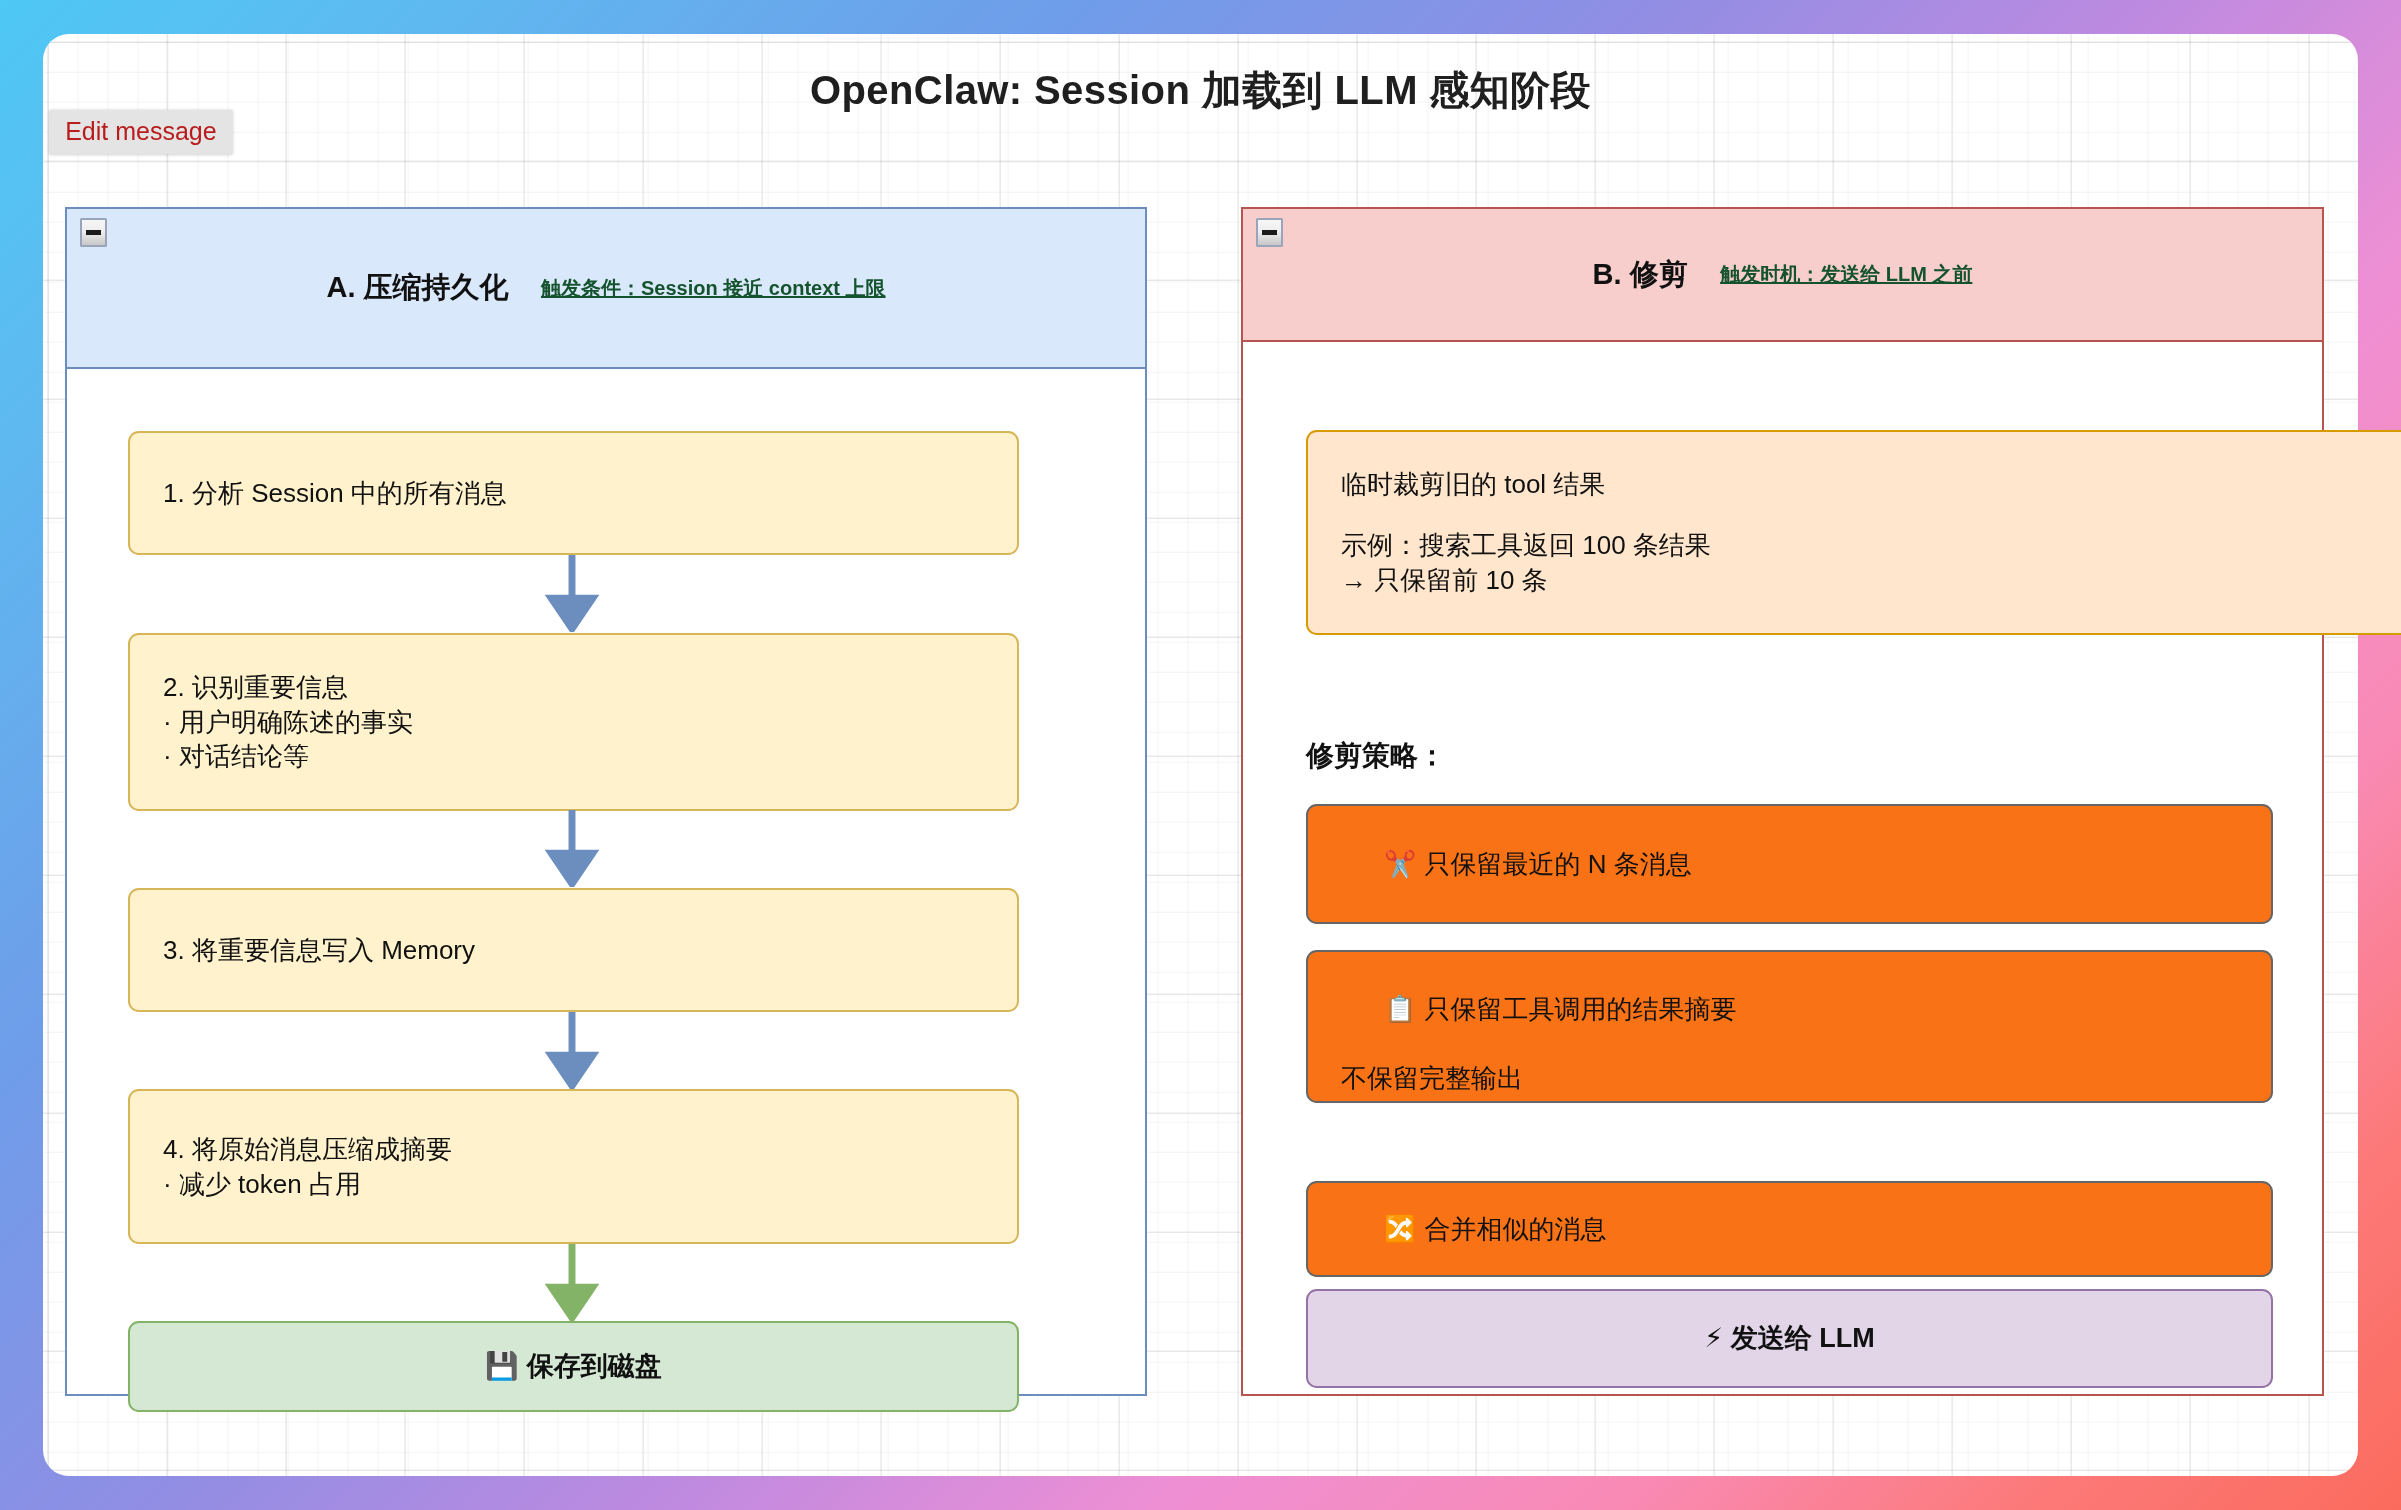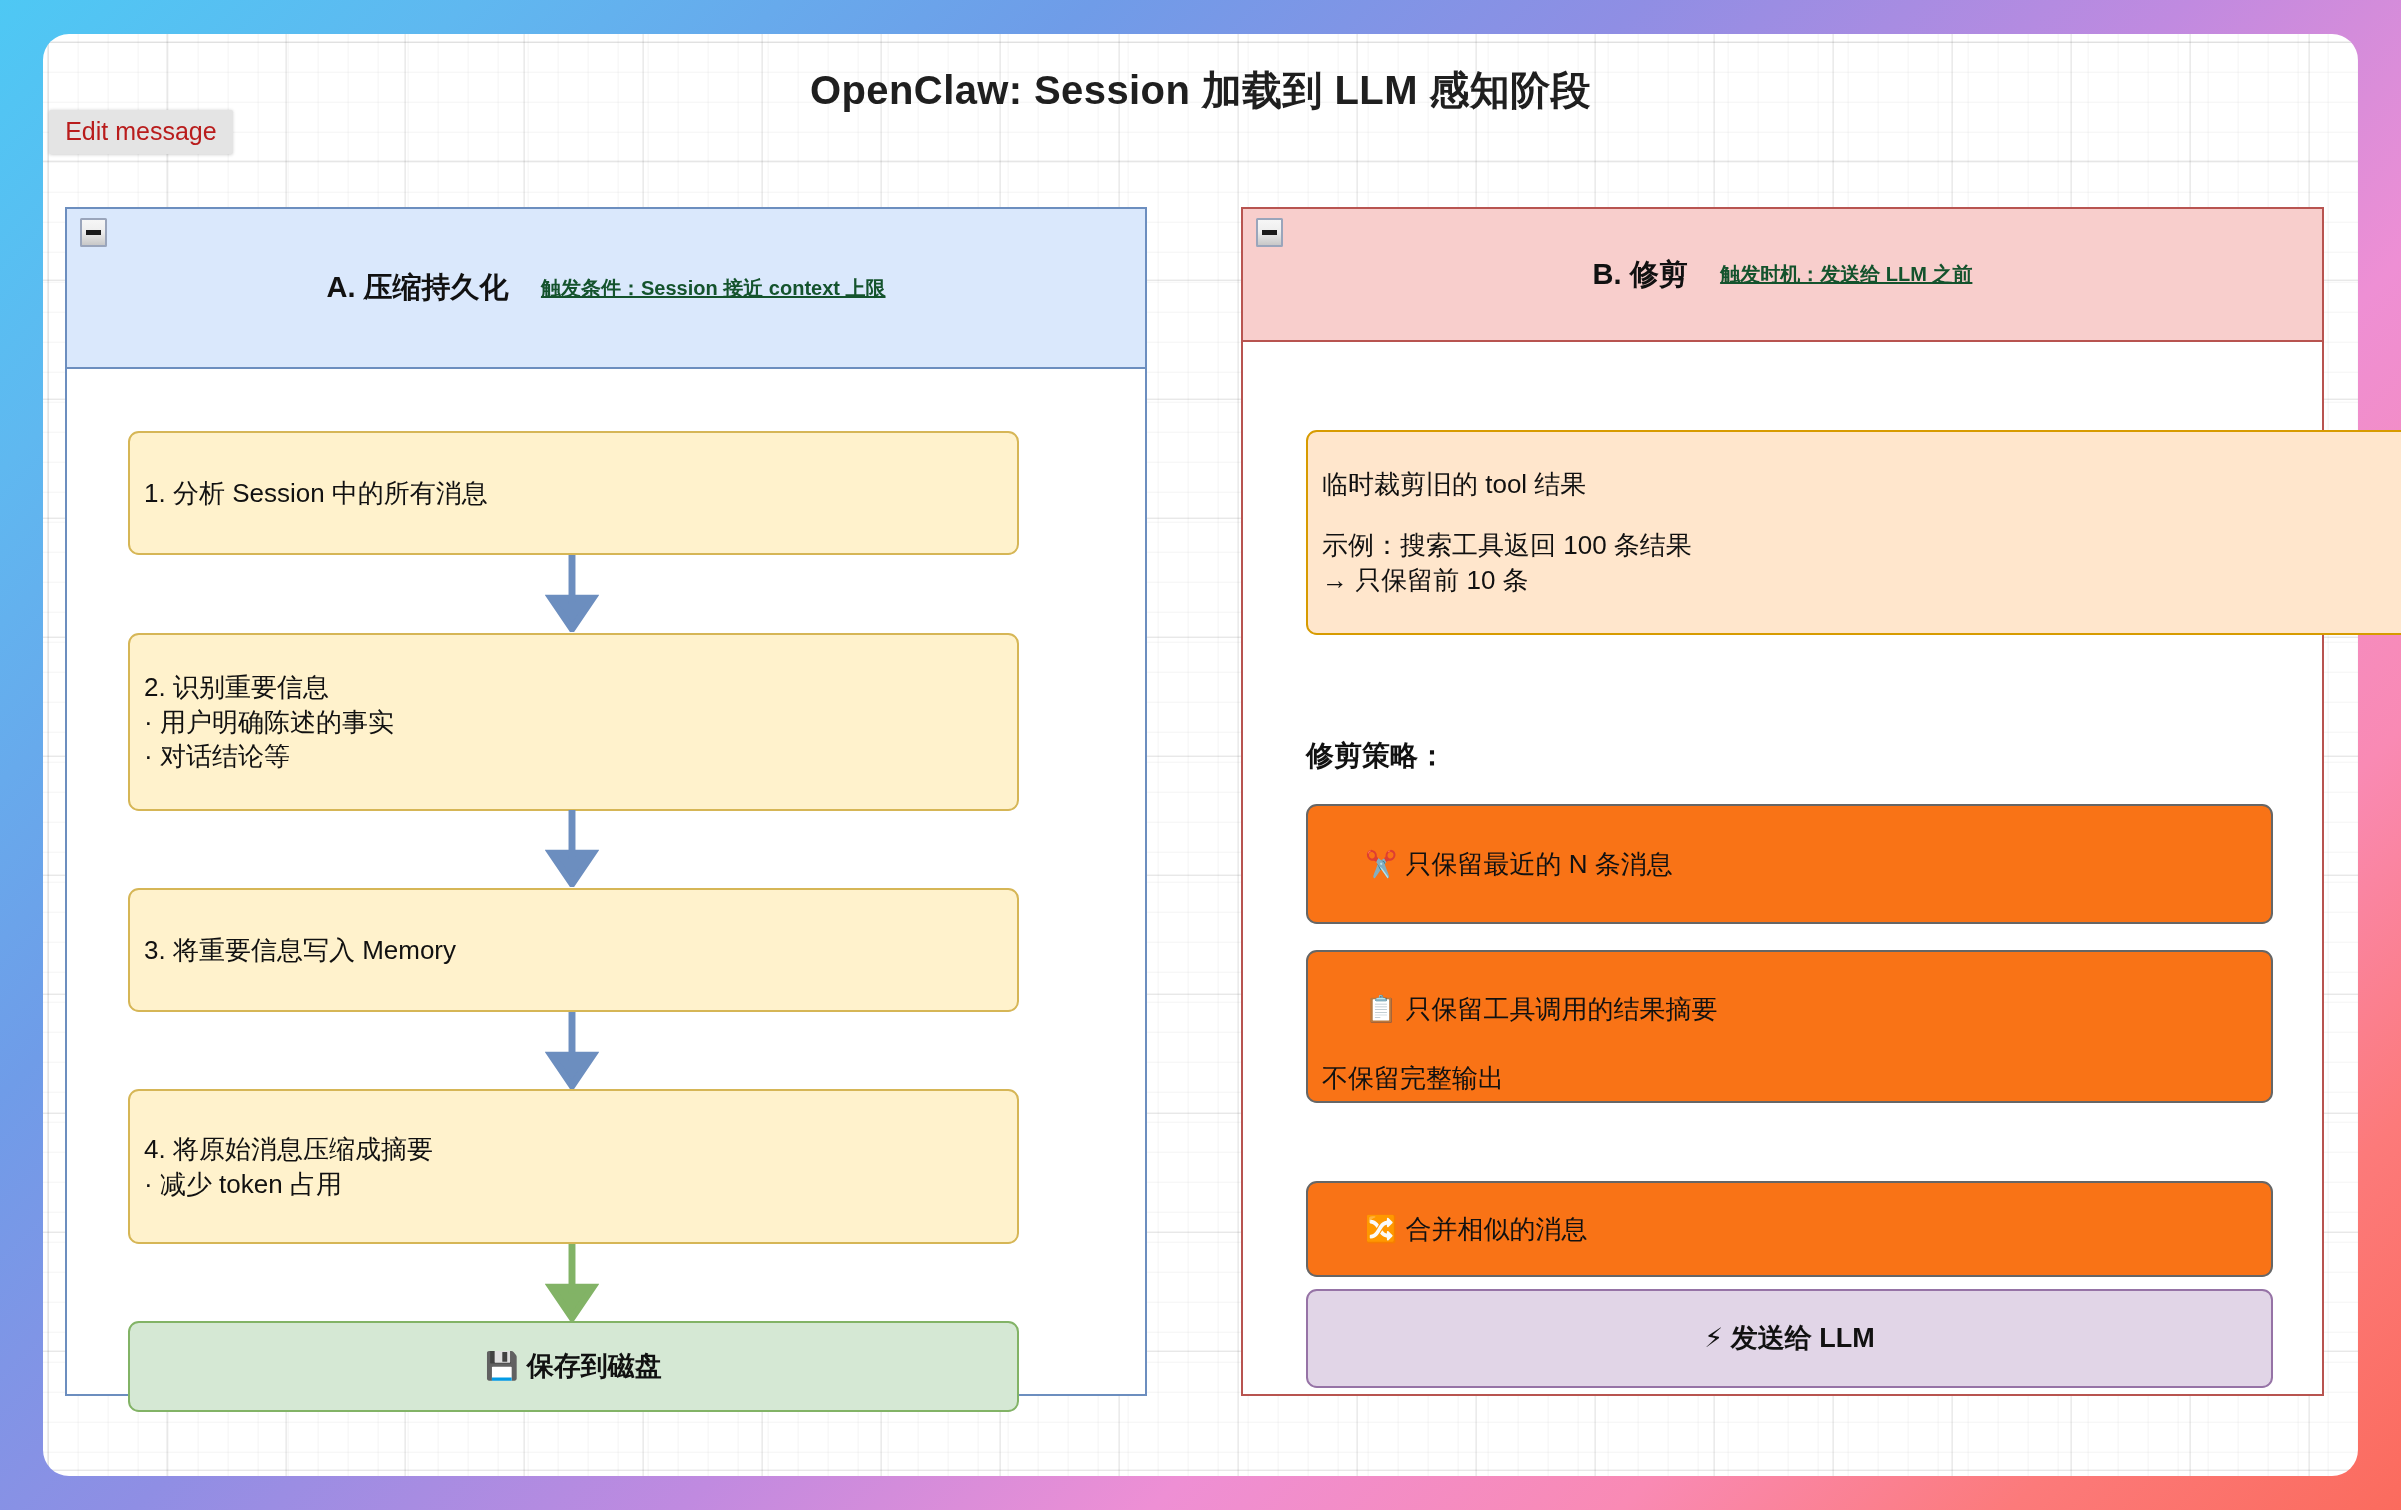--- a/index.html
+++ b/index.html
@@ -186,21 +186,21 @@
     flex-direction: column;
     justify-content: center;
     box-sizing: border-box;
   }
   .node .line {
     font-size: 26px;
     color: #111;
     line-height: 1.34;
     white-space: pre;
   }
-  .node.left-text { padding-left: 14px; align-items: flex-start; }
+  .node.left-text { padding-left: 33px; align-items: flex-start; }
   .node.center-text { align-items: center; justify-content: center; }
   .node.center-text .line { font-weight: bold; font-size: 27px; }
 
   .node.yellow { background: #fff2cc; border-color: #d6b656; }
   .node.orange { background: #ffe6cc; border-color: #d79b00; }
   .node.green  { background: #d5e8d4; border-color: #82b366; }
   .node.grey   { background: #f97316; border-color: #666666; }
   .node.purple { background: #e1d5e7; border-color: #9673a6; }
 
   

